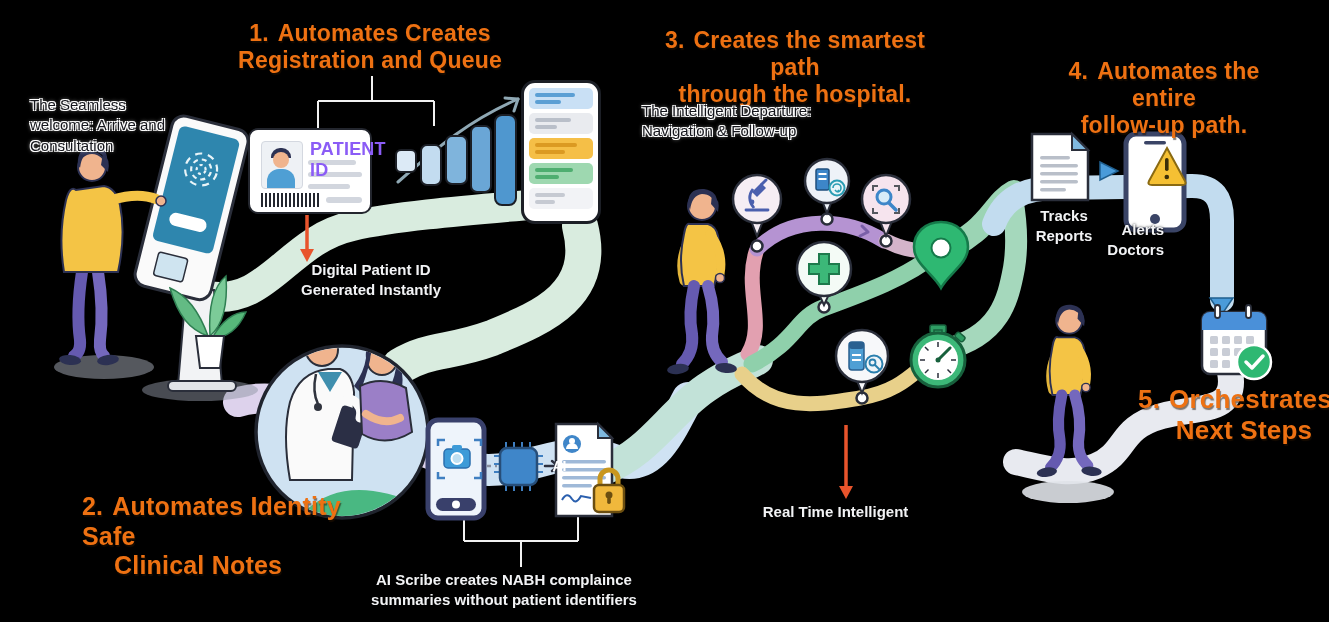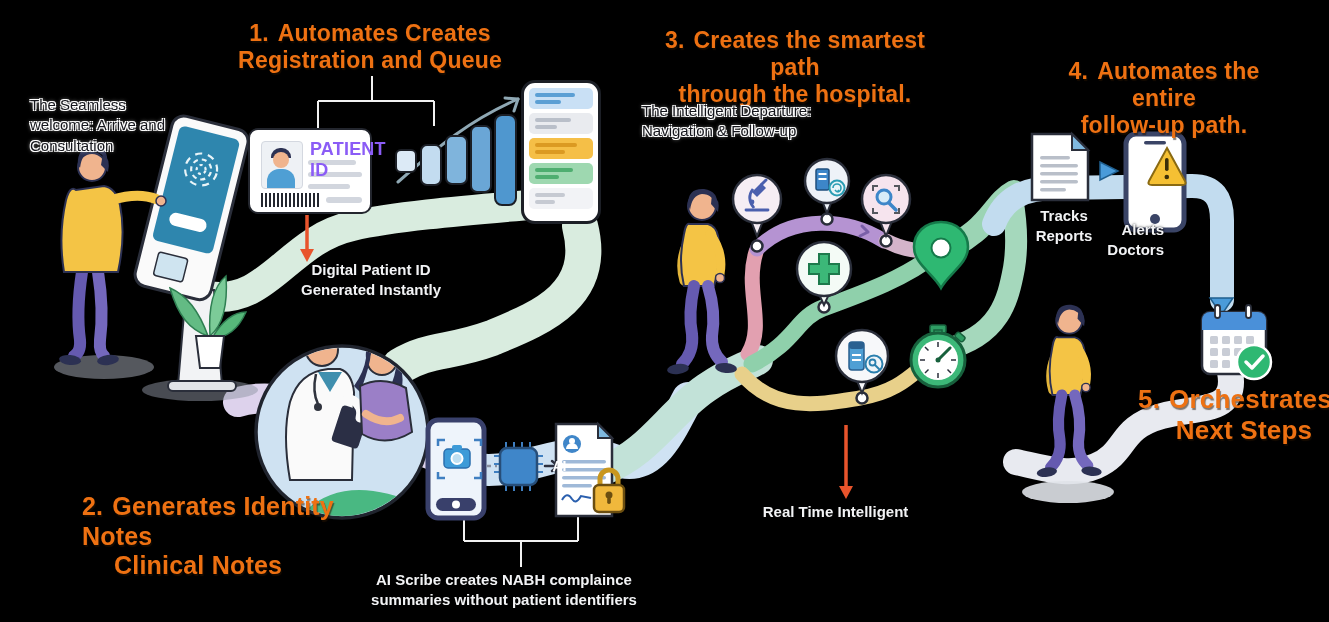--- a/index.html
+++ b/index.html
@@ -380,21 +380,21 @@
     <div><span class="num">4.</span><span>Automates the entire</span></div>
     <div>follow-up path.</div>
   </div>
 
   <div class="abs cap-light t-center" style="left:1022px;top:206px;width:84px;">Tracks Reports</div>
 
   <div class="abs cap-light t-center" style="left:280px;top:260px;width:182px;">Digital Patient ID Generated Instantly</div>
   <div class="abs cap-light t-center" style="left:1080px;top:220px;width:84px;text-align:right;">Alerts Doctors</div>
 
   <div class="abs step" style="left:82px;top:492px;width:280px;font-size:25px;text-align:left;">
-    <div><span class="num">2.</span><span>Generates Identity Notes</span></div>
+    <div><span class="num">2.</span><span>Automates Identity Safe</span></div>
     <div style="padding-left:32px;">Clinical Notes</div>
   </div>
 
   <div class="abs cap-light t-center" style="left:369px;top:570px;width:270px;">AI Scribe creates NABH complaince summaries without patient identifiers</div>
 
   <div class="abs cap-light t-center" style="left:758px;top:502px;width:155px;white-space:nowrap;">Real Time Intelligent</div>
 
   <div class="abs step" style="left:1138px;top:384px;width:180px;font-size:26px;text-align:center;">
     <div><span class="num">5.</span><span>Orchestrates</span></div>
     <div style="padding-left:32px;">Next Steps</div>

